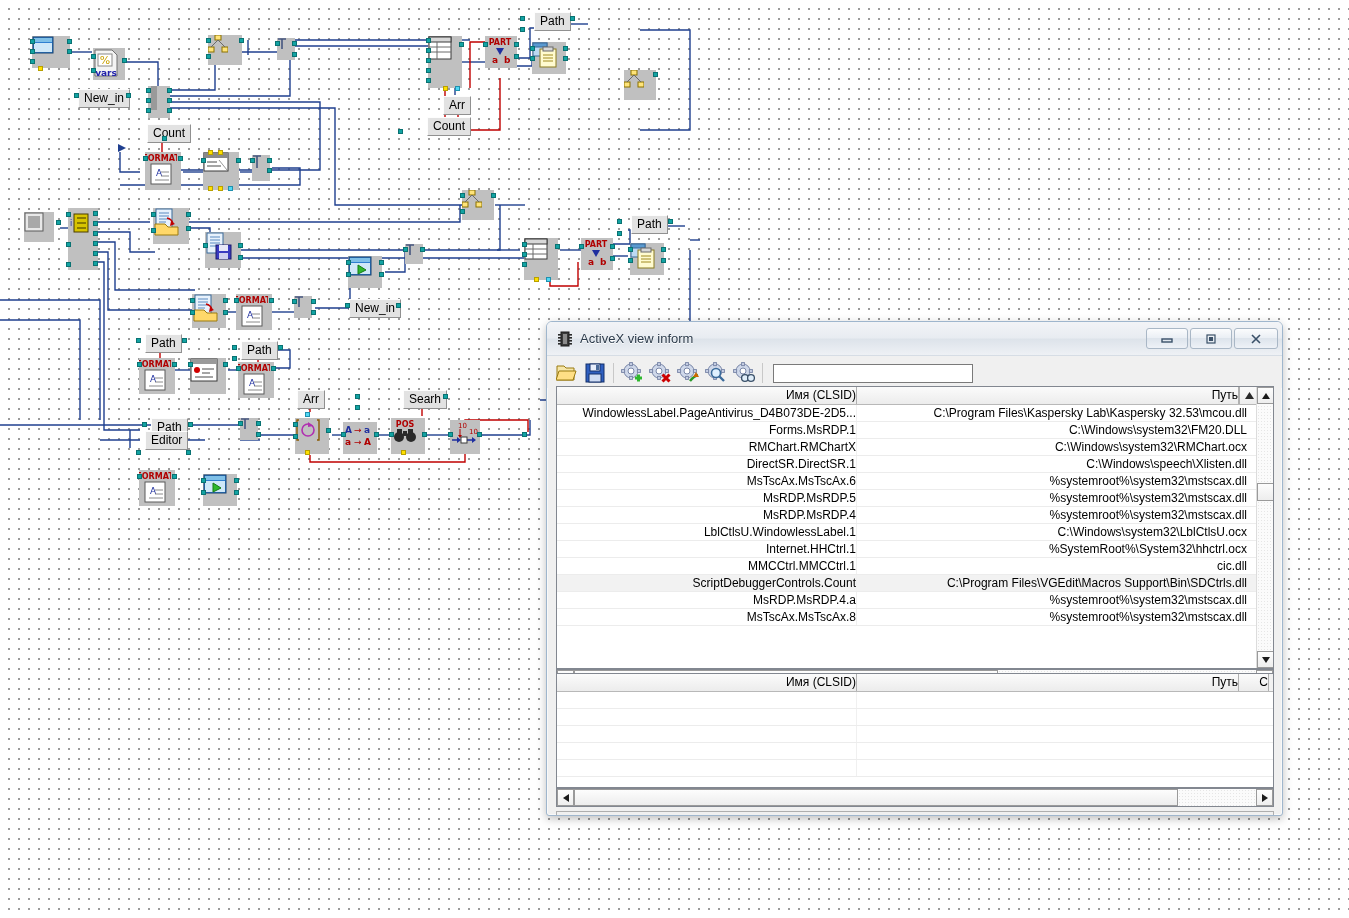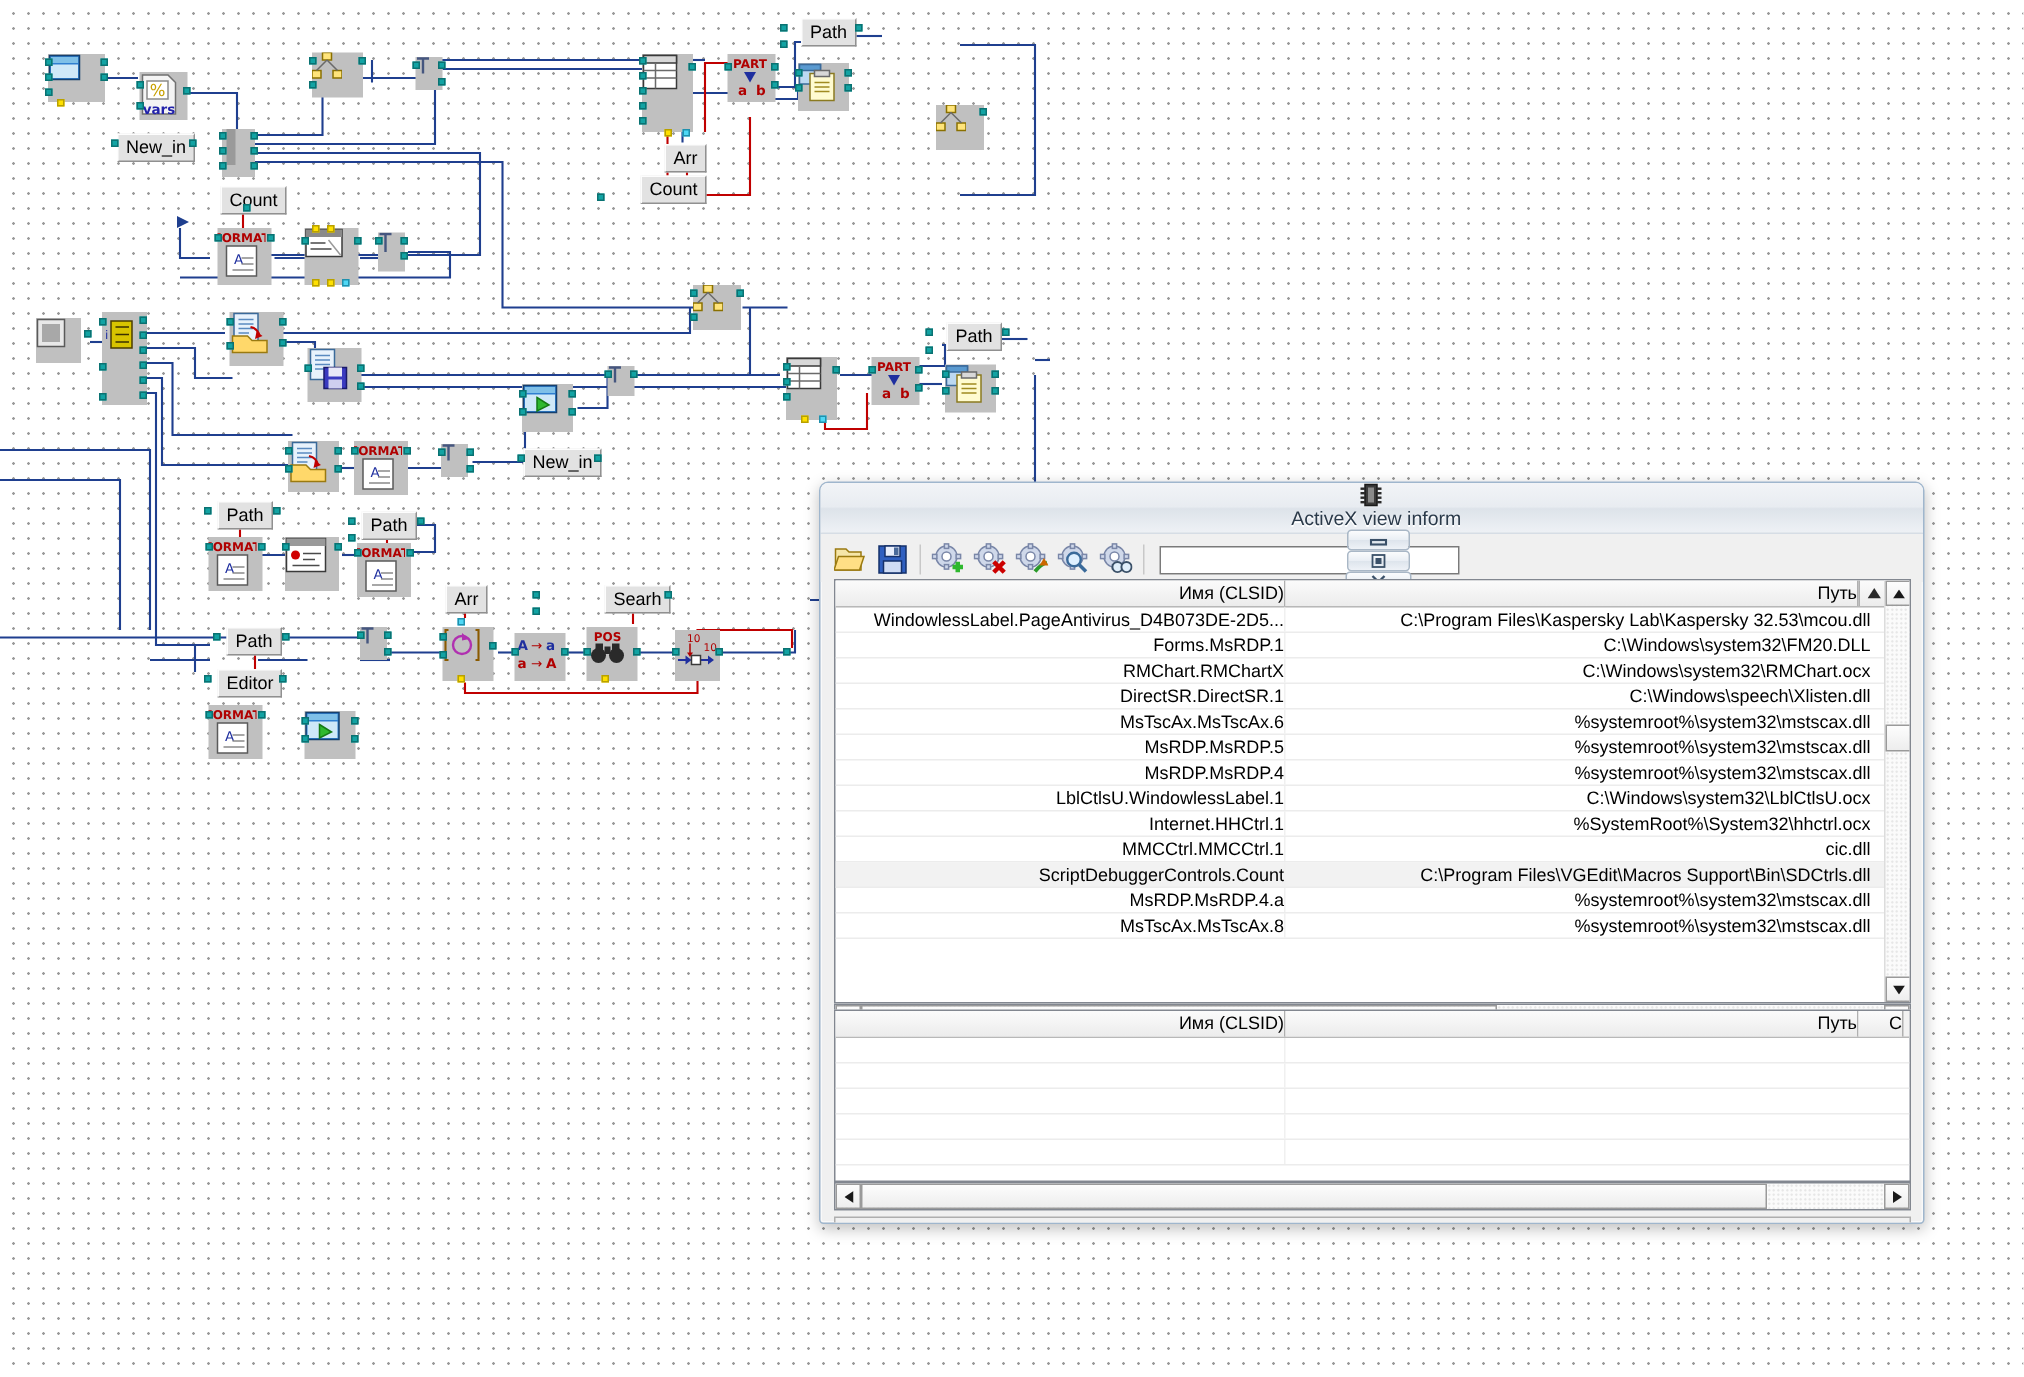--- a/index.html
+++ b/index.html
@@ -66,21 +66,20 @@
     z-index: 50;
     overflow: hidden;
   }
   #titlebar {
     height: 33px;
     background: linear-gradient(to bottom, #f2f4f7 0%, #e8ecf1 48%, #dde3ea 52%, #eef1f5 100%);
     display: flex; align-items: center;
     padding: 0 4px 0 10px;
     border-bottom: 1px solid #d6dde5;
     position: relative;
-    flex-direction: column;
   }
   #titlebar .tico { width: 16px; height: 16px; margin-right: 7px; flex: 0 0 auto; }
   #titlebar .ttext {
     font-size: 13px; color: #2b3a4a;
     text-shadow: 0 1px 0 #ffffff;
     flex: 1 1 auto;
     font-family: "Liberation Sans", sans-serif;
   }
   .winbtn {
     width: 42px; height: 21px; margin-left: 2px;
@@ -768,21 +767,21 @@
     <div class="label" style="left:78px;top:89px;">New_in</div>
     <div class="label" style="left:147px;top:124px;">Count</div>
     <div class="label" style="left:534px;top:12px;">Path</div>
     <div class="label" style="left:443px;top:96px;">Arr</div>
     <div class="label" style="left:427px;top:117px;">Count</div>
     <div class="label" style="left:631px;top:215px;">Path</div>
     <div class="label" style="left:349px;top:299px;">New_in</div>
     <div class="label" style="left:145px;top:334px;">Path</div>
     <div class="label" style="left:241px;top:341px;">Path</div>
     <div class="label" style="left:151px;top:418px;">Path</div>
-    <div class="label" style="left:145px;top:446px;">Editor</div>
+    <div class="label" style="left:145px;top:431px;">Editor</div>
     <div class="label" style="left:297px;top:390px;">Arr</div>
     <div class="label" style="left:403px;top:390px;">Searh</div>
   </div>
 
   <div id="win">
 
     <div id="titlebar">
       <svg class="tico" viewBox="0 0 16 16">
         <rect x="4" y="1" width="8" height="14" fill="#3a3a3a" stroke="#1a1a1a"></rect>
         <rect x="6" y="3" width="4" height="10" fill="#8a8a8a"></rect>

